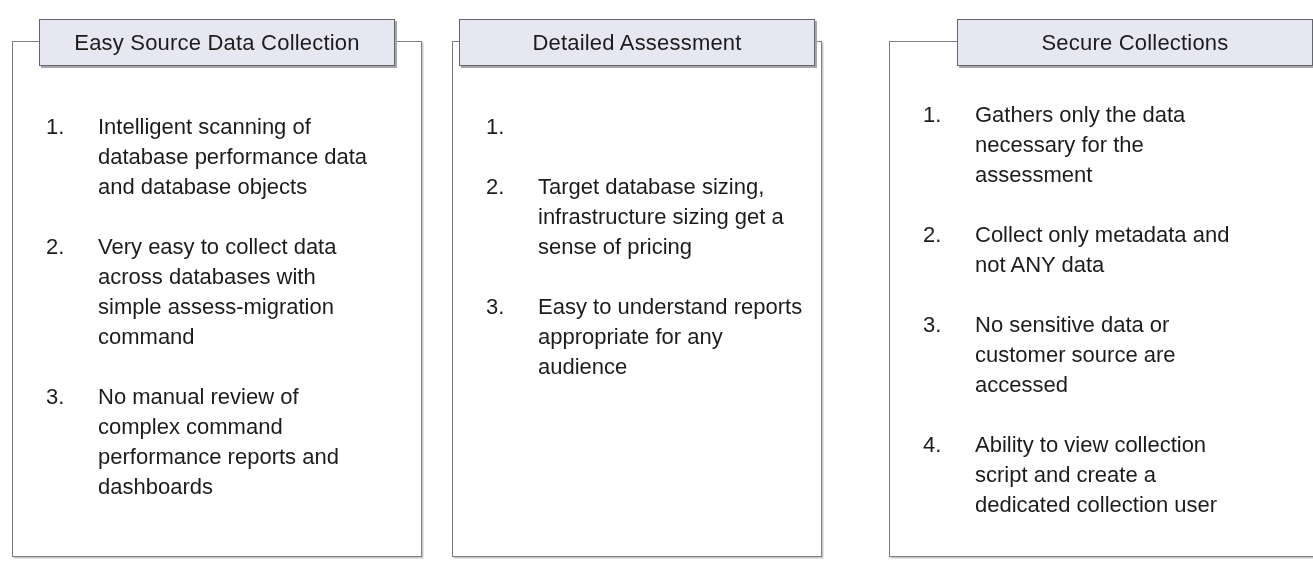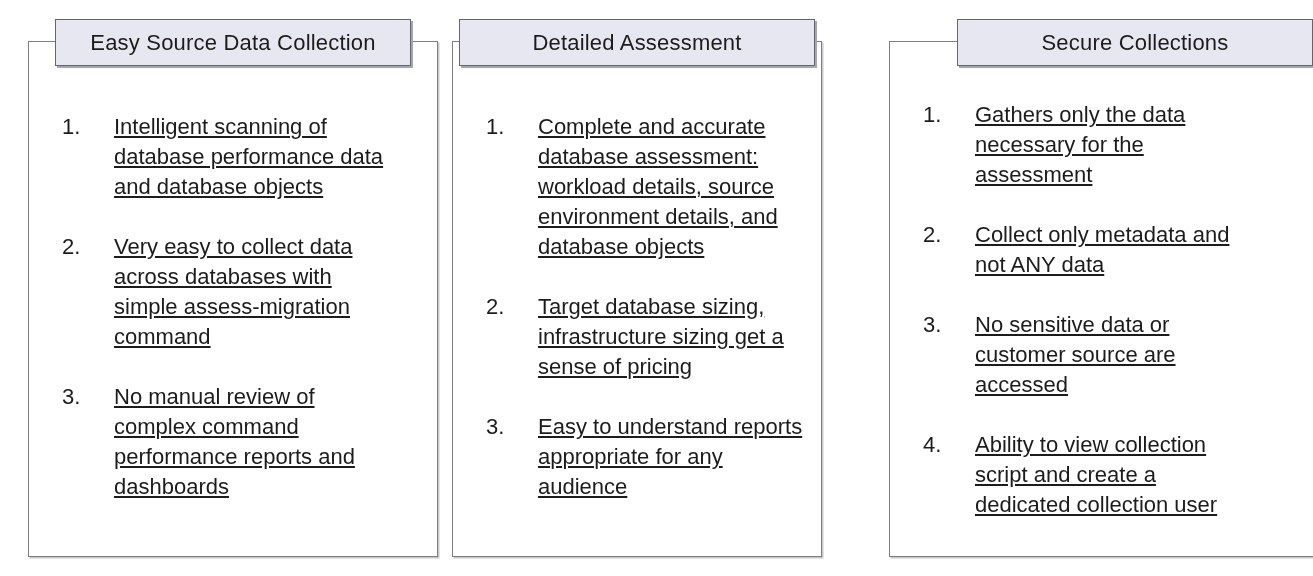--- a/index.html
+++ b/index.html
@@ -18,21 +18,21 @@
   }
   .panel {
     position: absolute;
     top: 41px;
     height: 516px;
     box-sizing: border-box;
     background: #ffffff;
     border: 1.5px solid #7d7d82;
     box-shadow: 1.5px 1.5px 0 #c9c9cc;
   }
-  .panel-1 { left: 28px;  width: 410px; }
+  .panel-1 { left: 12px;  width: 410px; }
   .panel-2 { left: 452px; width: 370px; }
   .panel-3 { left: 889px; width: 492px; }
   .title-tab {
     position: absolute;
     top: -23px;
     left: 50%;
     transform: translateX(-50%);
     width: 356px;
     height: 47px;
     box-sizing: border-box;
@@ -59,21 +59,20 @@
     font-size: 22px;
     line-height: 30px;
   }
   .item-num {
     flex: none;
     width: 52px;
   }
   .item-text {
     flex: 1;
     white-space: pre-line;
-    text-decoration: underline;
   }
 </style>
 </head>
 <body>
 
 <div class="canvas">
 
   <section class="panel panel-1">
     <div class="title-tab">
       <span>Easy Source Data Collection</span>
@@ -102,25 +101,20 @@
     </ol>
   </section>
 
   <section class="panel panel-2">
     <div class="title-tab">
       <span>Detailed Assessment</span>
     </div>
     <ol class="feature-list">
       <li class="feature-item">
         <span class="item-num">1.</span>
-        <span class="item-text">Complete and accurate
-database assessment:
-workload details, source
-environment details, and
-database objects</span>
       </li>
       <li class="feature-item">
         <span class="item-num">2.</span>
         <span class="item-text">Target database sizing,
 infrastructure sizing get a
 sense of pricing</span>
       </li>
       <li class="feature-item">
         <span class="item-num">3.</span>
         <span class="item-text">Easy to understand reports

